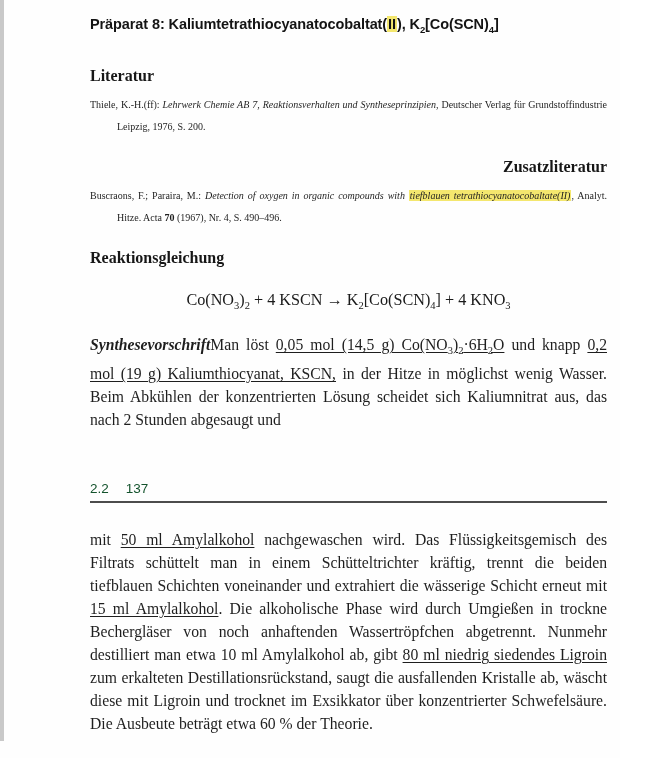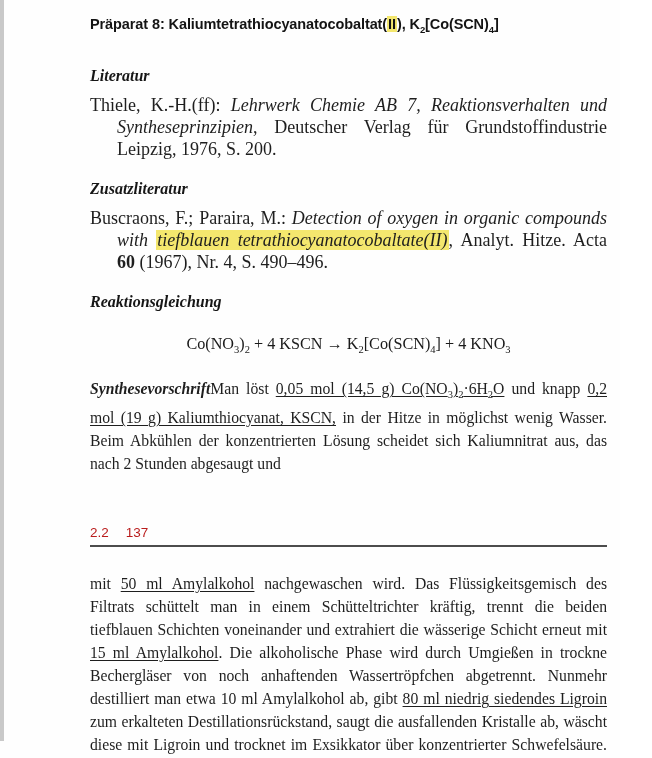--- a/index.html
+++ b/index.html
@@ -28,31 +28,31 @@
     font-size:14.5px;line-height:20px;
     color:#141414;
     letter-spacing:-0.1px;
   }
   .prep-title sub{font-size:9.5px;}
   .hl{background:#f4e76e;padding:0 1px;}
   
   .shead{
     margin:0;
     font-family:"Liberation Serif", serif;
-    font-weight:bold;font-style:italic;
+    font-weight:bold;
     font-size:16px;line-height:19px;
     color:#161616;
   }
   .sp-lit{margin-top:26px;}
-  .sp-zus{margin-top:19px;}
+  .sp-zus{margin-top:19px;text-align:right;}
   .sp-rea{margin-top:19px;}
   
   .ref{
     margin:9px 0 0 0;
-    font-size:18px;line-height:22px;
+    font-size:10px;line-height:22px;
     text-align:justify;
     padding-left:27px;text-indent:-27px;
   }
   .ref i{font-style:italic;}
   .ref b{font-weight:bold;}
   
   .equation{
     margin:21px 0 0 0;
     text-align:center;
     font-size:16.2px;line-height:24px;
@@ -68,21 +68,21 @@
   }
   .body-par .label{
     font-weight:bold;font-style:italic;
   }
   .u{text-decoration:underline;text-underline-offset:2px;}
   
   .running-header{
     margin-top:50px;
     display:flex;align-items:flex-end;
     font-family:"Liberation Sans", sans-serif;
-    font-size:13.5px;color:#b91c1c;
+    font-size:13.5px;color:#14532d;
     padding-bottom:5px;
     border-bottom:2px solid #4c4c4c;
   }
   .running-header .rh-num{margin-right:17px;}
   .running-header .rh-title{flex:1;}
   .running-header .rh-page{text-align:right;}
   .cont-par{margin-top:25px;}
 </style>
 </head>
 <body>
@@ -90,21 +90,21 @@
 <div class="page">
   <div class="edge-strip"></div>
   <div class="content">
 
     <h1 class="prep-title"><span>Präparat 8: Kaliumtetrathiocyanatocobaltat(</span><span class="hl">II</span><span>), K</span><sub>2</sub><span>[Co(SCN)</span><sub>4</sub><span>]</span></h1>
 
     <h2 class="shead sp-lit">Literatur</h2>
     <p class="ref"><span>Thiele, K.-H.(ff): </span><i>Lehrwerk Chemie AB 7, Reaktionsverhalten und Syntheseprinzipien</i><span>, Deutscher Verlag für Grundstoffindustrie Leipzig, 1976, S. 200.</span></p>
 
     <h2 class="shead sp-zus">Zusatzliteratur</h2>
-    <p class="ref"><span>Buscraons, F.; Paraira, M.: </span><i>Detection of oxygen in organic compounds with </i><i class="hl">tiefblauen tetrathiocyanatocobaltate(II)</i><span>, Analyt. Hitze. Acta </span><b>60</b><span> (1967), Nr. 4, S. 490–496.</span></p>
+    <p class="ref"><span>Buscraons, F.; Paraira, M.: </span><i>Detection of oxygen in organic compounds with </i><i class="hl">tiefblauen tetrathiocyanatocobaltate(II)</i><span>, Analyt. Hitze. Acta </span><b>70</b><span> (1967), Nr. 4, S. 490–496.</span></p>
 
     <h2 class="shead sp-rea">Reaktionsgleichung</h2>
     <div class="equation"><span>Co(NO</span><sub>3</sub><span>)</span><sub>2</sub><span> + 4 KSCN → K</span><sub>2</sub><span>[Co(SCN)</span><sub>4</sub><span>] + 4 KNO</span><sub>3</sub></div>
 
     <p class="body-par"><span class="label">Synthesevorschrift</span><span>Man löst </span><span class="u"><span>0,05 mol (14,5 g) Co(NO</span><sub>3</sub><span>)</span><sub>2</sub><span>·6H</span><sub>2</sub><span>O</span></span><span> und knapp </span><span class="u">0,2 mol (19 g) Kaliumthiocyanat, KSCN,</span><span> in der Hitze in möglichst wenig Wasser. Beim Abkühlen der konzentrierten Lösung scheidet sich Kaliumnitrat aus, das nach 2 Stunden abgesaugt und</span></p>
 
     <div class="running-header">
       <span class="rh-num">2.2</span>
       <span class="rh-page">137</span>
     </div>

